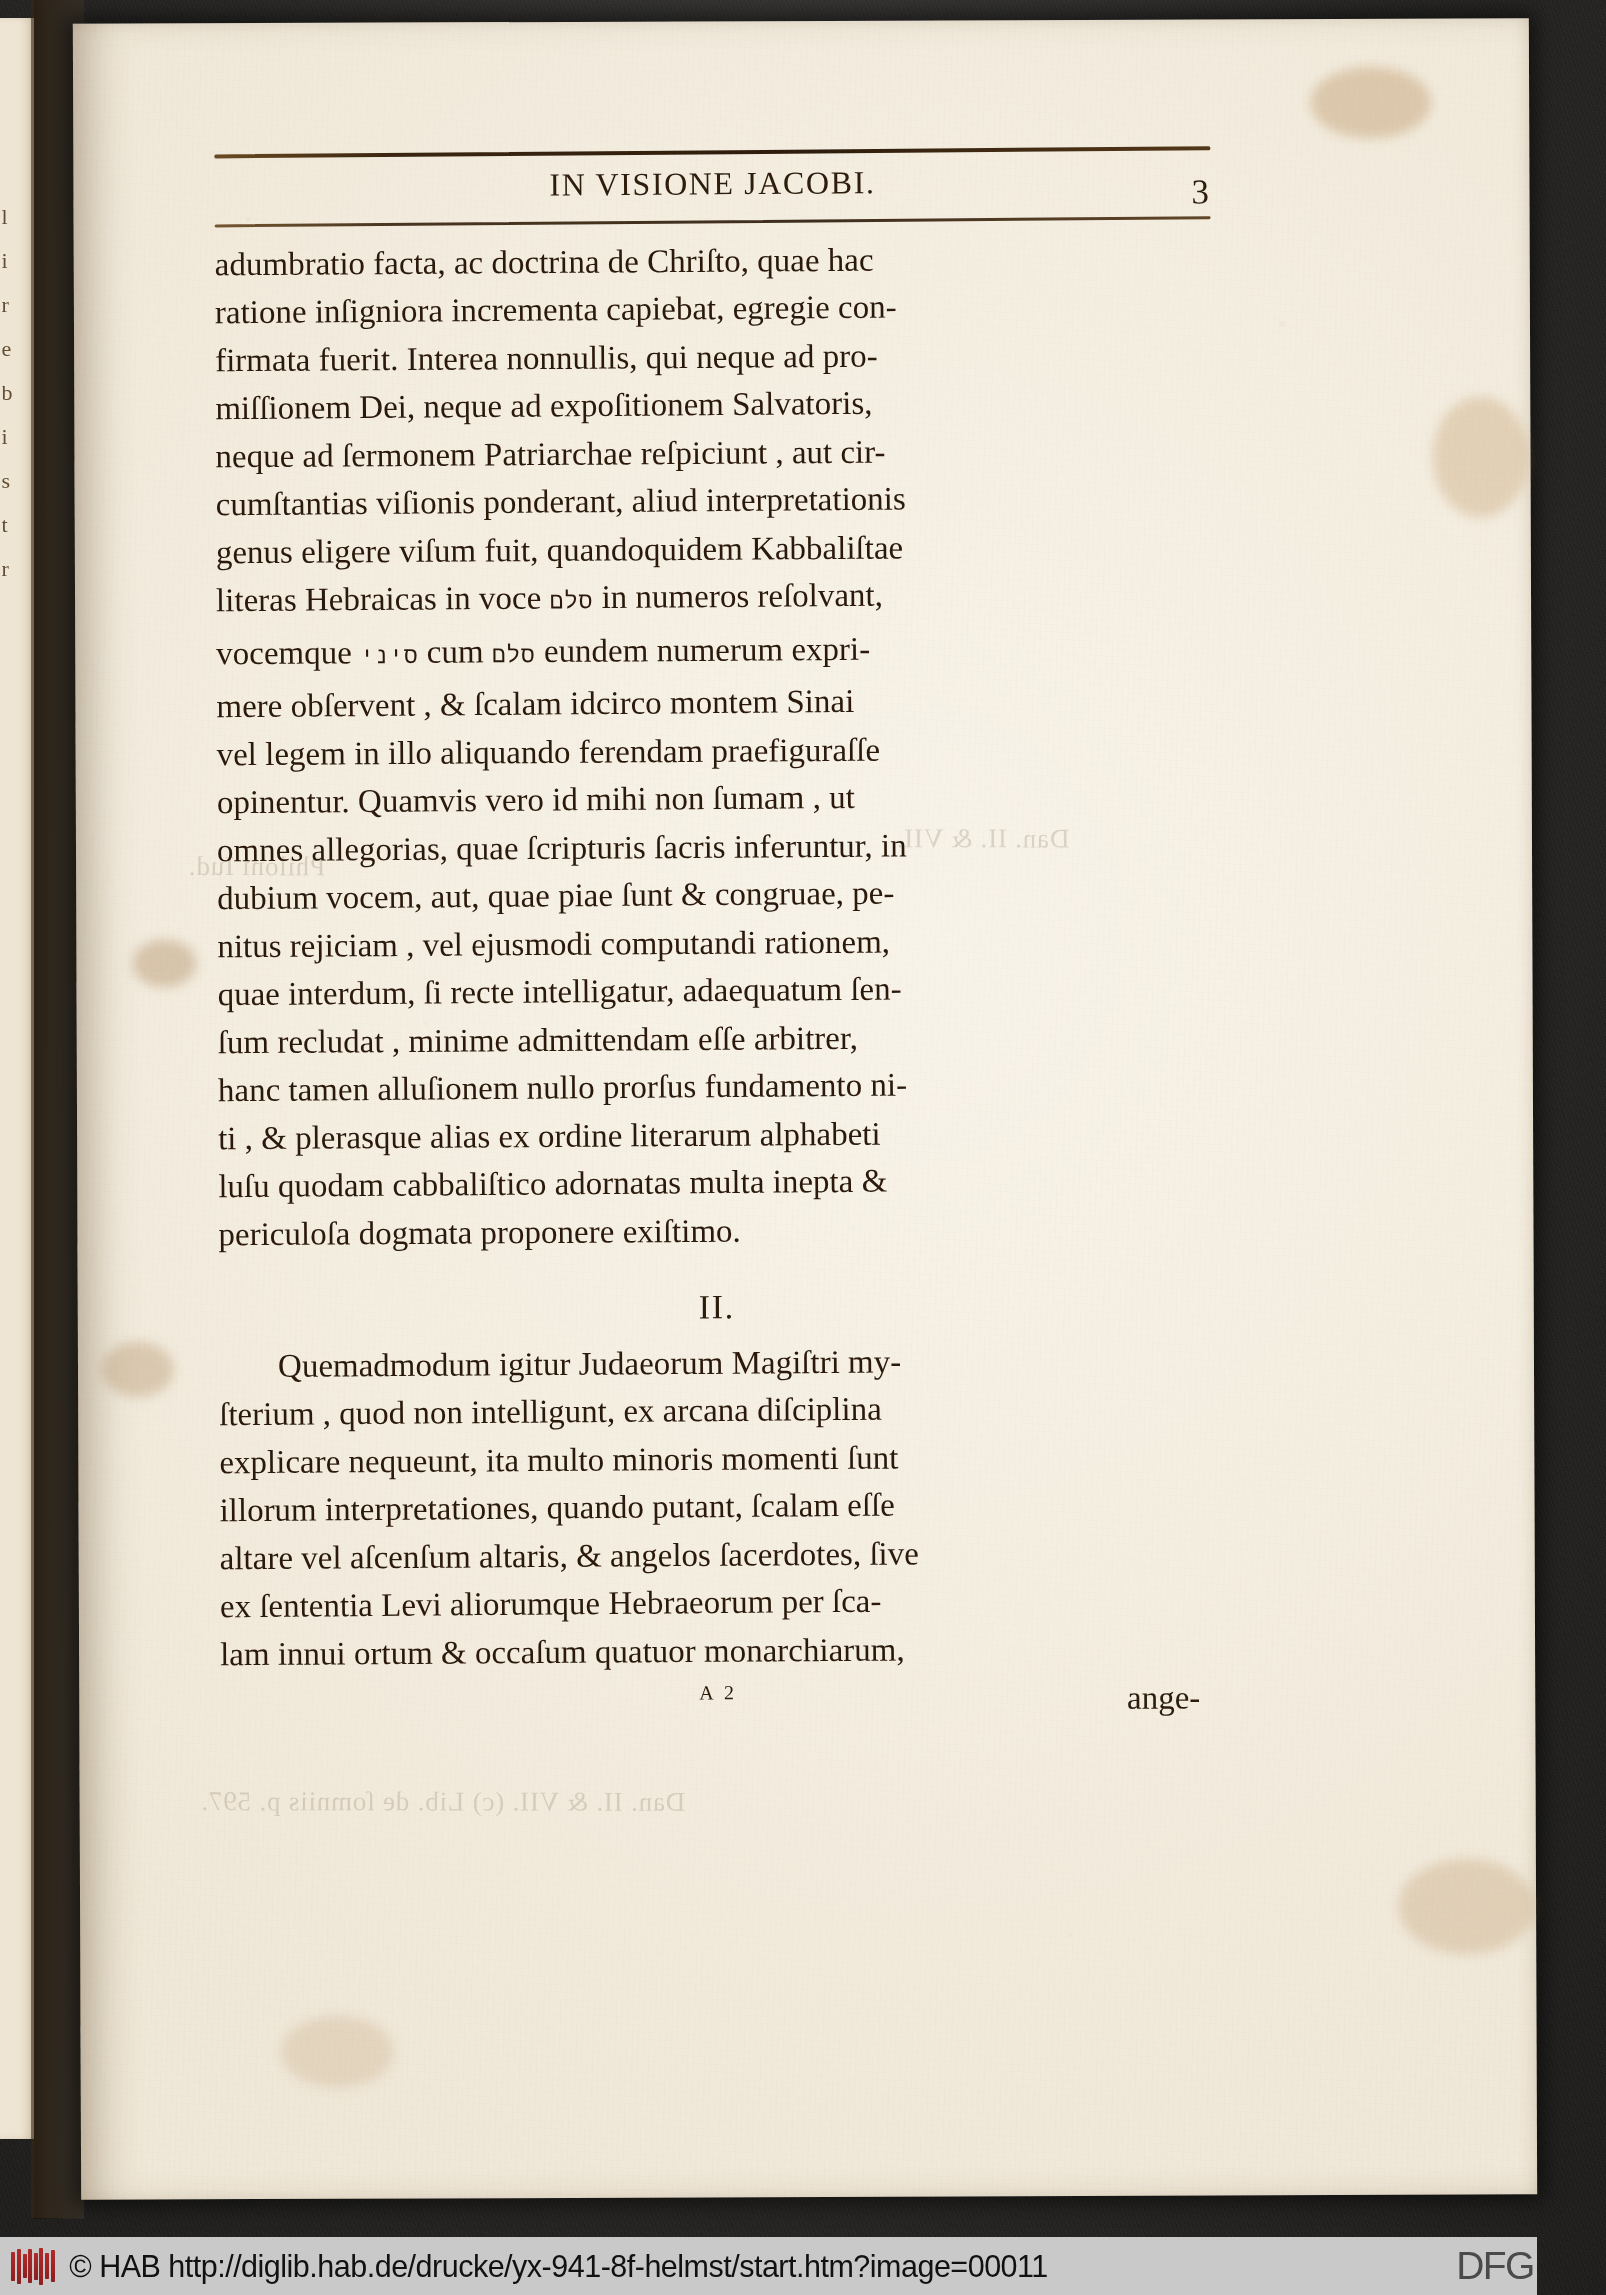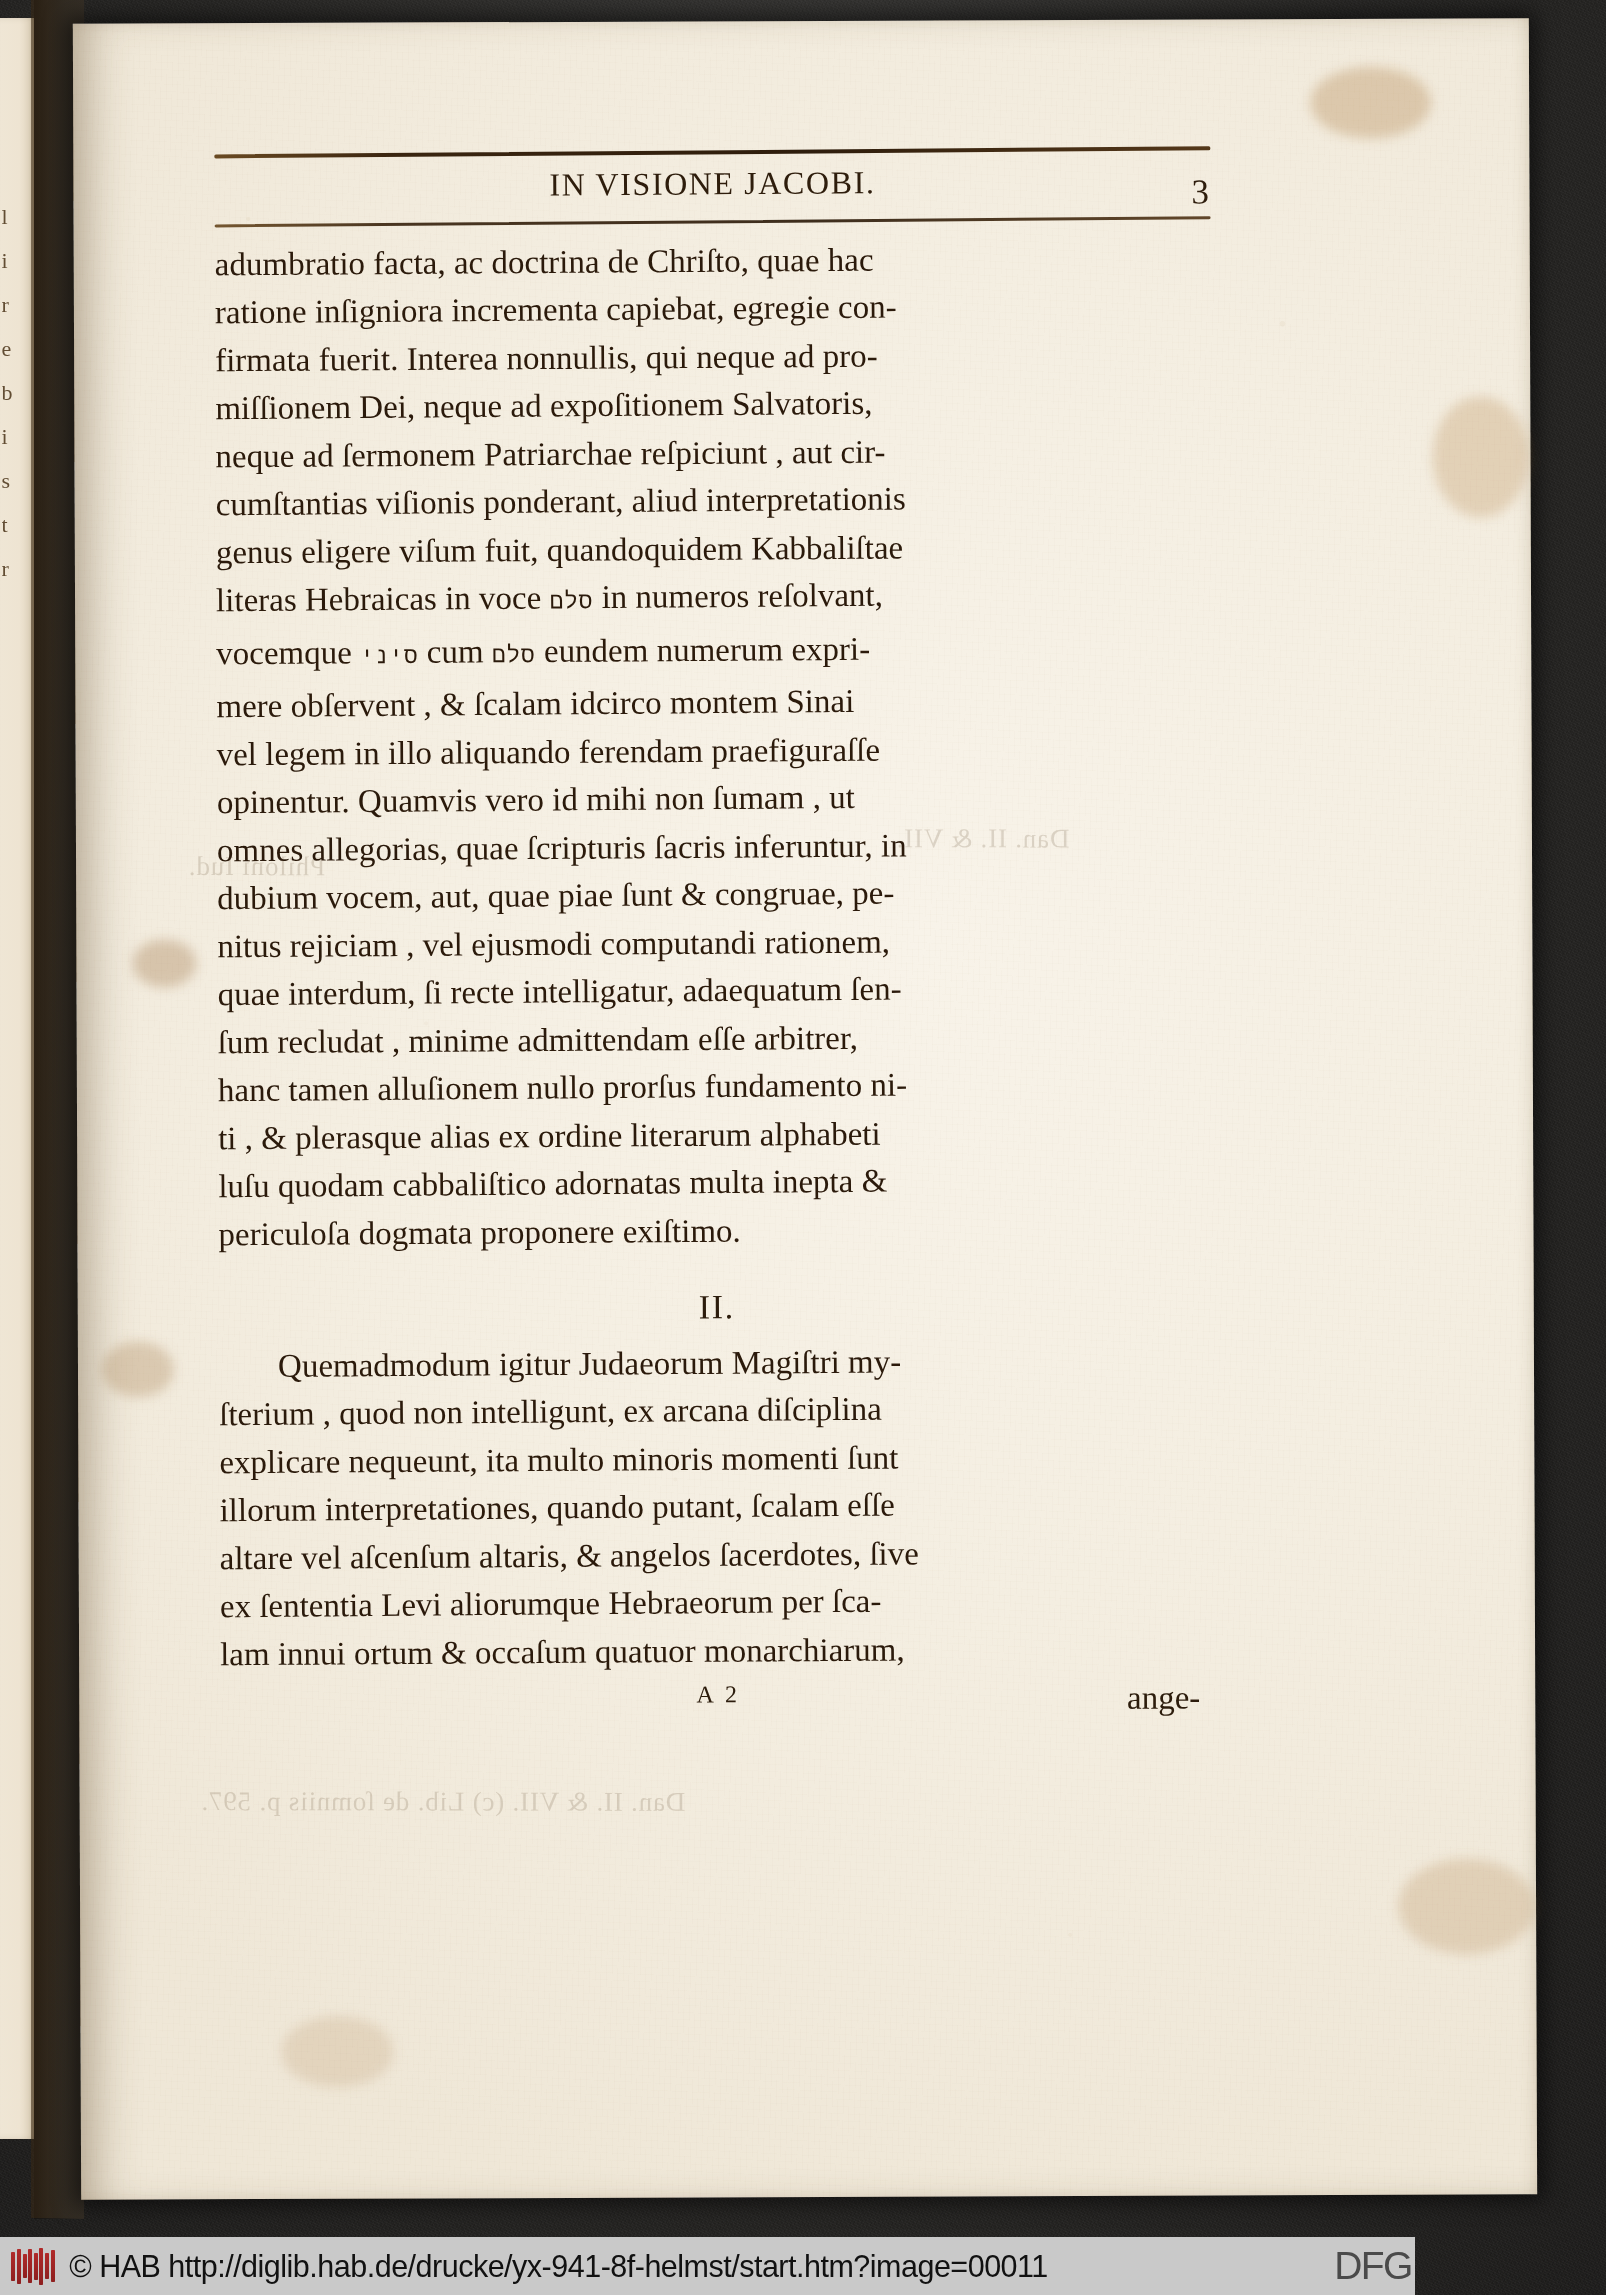--- a/index.html
+++ b/index.html
@@ -198,21 +198,21 @@
 
   .footline {
     position: relative;
     height: 50px;
     margin-top: 4.8px;
   }
   .signature {
     position: absolute;
     left: 50%;
     transform: translateX(-50%);
-    font-size: 24px;
+    font-size: 20px;
     letter-spacing: 3.2px;
     text-align: right;
   }
   .catchword {
     position: absolute;
     right: 16px;
     font-size: 33px;
   }
 
   
@@ -225,21 +225,21 @@
     transform: scaleX(-1) rotate(-0.3deg);
     white-space: nowrap;
     pointer-events: none;
   }
 
   
   .creditbar {
     position: absolute;
     left: 0;
     bottom: 0;
-    width: 1415px;
+    width: 1537px;
     height: 58px;
     background: #c9c9c9;
     display: flex;
     align-items: center;
     font-family: "Liberation Sans", sans-serif;
   }
   .hab-logo {
     width: 50px;
     height: 45px;
     margin-left: 8px;

